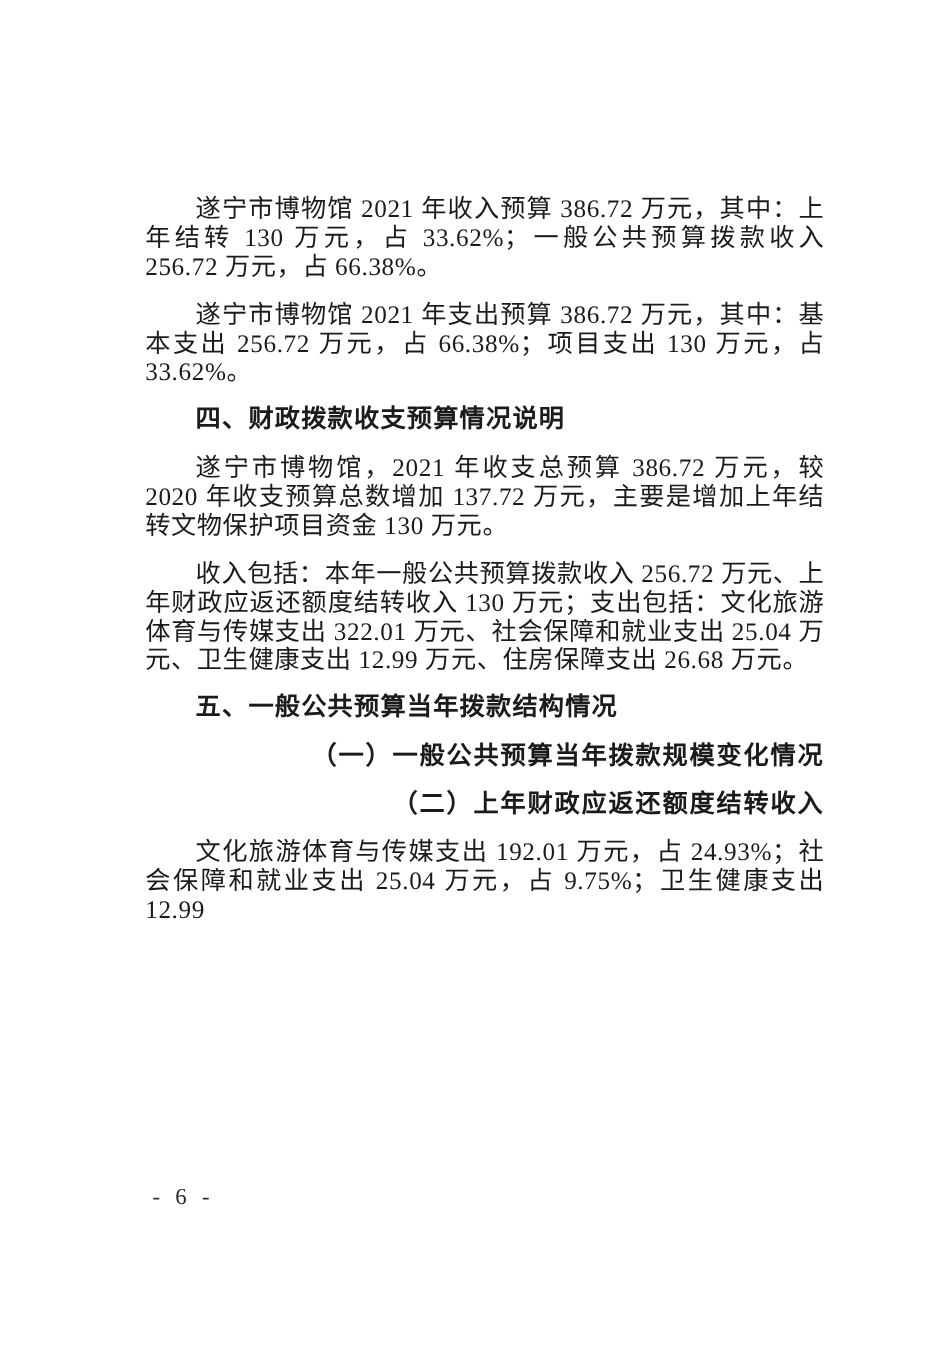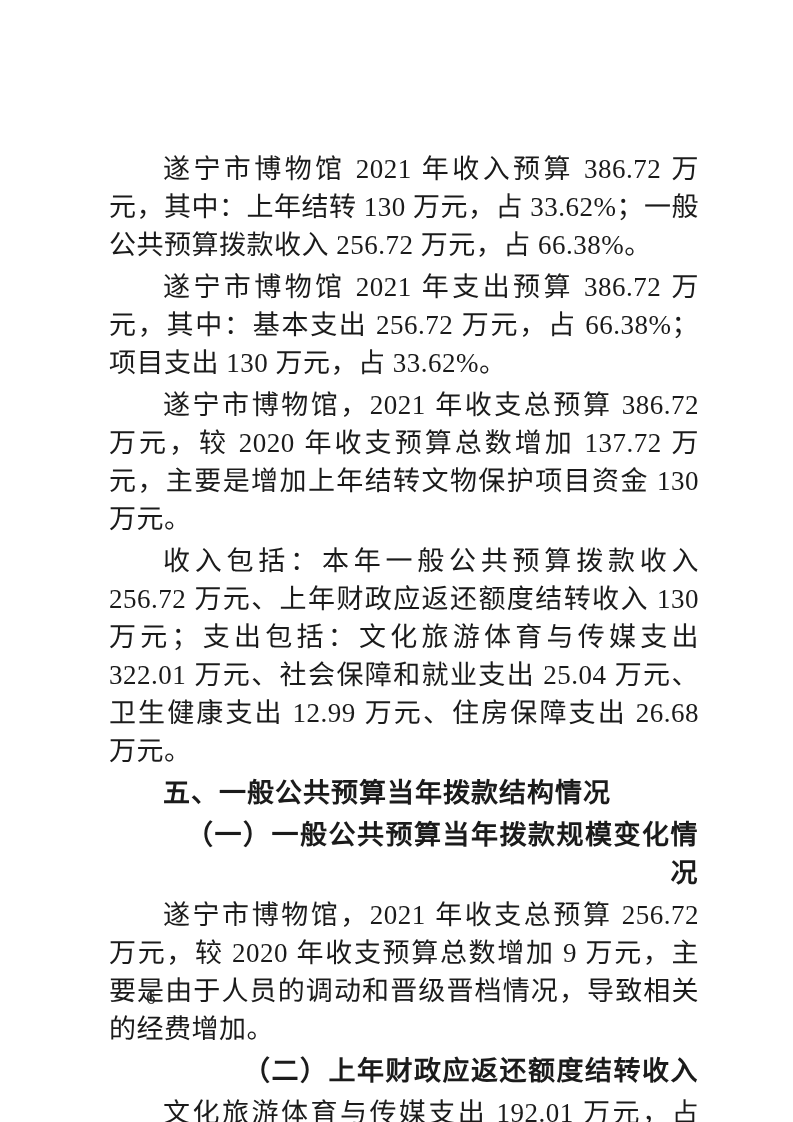--- a/index.html
+++ b/index.html
@@ -16,23 +16,23 @@
     font-family: "Liberation Serif", "DejaVu Serif", serif;
     overflow: hidden;
   }
   .content {
     position: absolute;
     left: 105px;
     top: 146px;
     width: 598px;
   }
   .content p {
-    margin: 4px;
-    font-size: 27px;
-    line-height: 38px;
+    margin: 16px;
+    font-size: 21px;
+    line-height: 24px;
     text-align: justify;
     text-justify: inter-character;
     letter-spacing: 0.5px;
   }
   p.para-body {
     text-indent: 2em;
   }
   p.para-heading {
     font-family: "Liberation Sans", "DejaVu Sans", sans-serif;
     font-weight: bold;
@@ -57,23 +57,23 @@
     font-family: "Liberation Serif", "DejaVu Serif", serif;
   }
 </style>
 </head>
 <body>
 
 <div class="page">
   <main class="content">
     <p class="para-body">遂宁市博物馆 2021 年收入预算 386.72 万元，其中：上年结转 130 万元，占 33.62%；一般公共预算拨款收入 256.72 万元，占 66.38%。</p>
     <p class="para-body">遂宁市博物馆 2021 年支出预算 386.72 万元，其中：基本支出 256.72 万元，占 66.38%；项目支出 130 万元，占 33.62%。</p>
+    <p class="para-heading">四、财政拨款收支预算情况说明</p>
     <p class="para-body">遂宁市博物馆，2021 年收支总预算 386.72 万元，较 2020 年收支预算总数增加 137.72 万元，主要是增加上年结转文物保护项目资金 130 万元。</p>
     <p class="para-body">收入包括：本年一般公共预算拨款收入 256.72 万元、上年财政应返还额度结转收入 130 万元；支出包括：文化旅游体育与传媒支出 322.01 万元、社会保障和就业支出 25.04 万元、卫生健康支出 12.99 万元、住房保障支出 26.68 万元。</p>
     <p class="para-heading">五、一般公共预算当年拨款结构情况</p>
     <p class="para-subheading">（一）一般公共预算当年拨款规模变化情况</p>
-    <p class="para-body">遂宁市博物馆，2021 年收支总预算 256.72 万元，较 2020 年收支预算总数增加 9 万元，主要是由于人员的调动和晋级晋档情况，导致相关的经费增加。</p>
     <p class="para-subheading">（二）上年财政应返还额度结转收入</p>
     <p class="para-body">文化旅游体育与传媒支出 192.01 万元，占 24.93%；社会保障和就业支出 25.04 万元，占 9.75%；卫生健康支出 12.99</p>
   </main>
 
   <div class="page-number">- 6 -</div>
 </div>
 
 </body></html>

